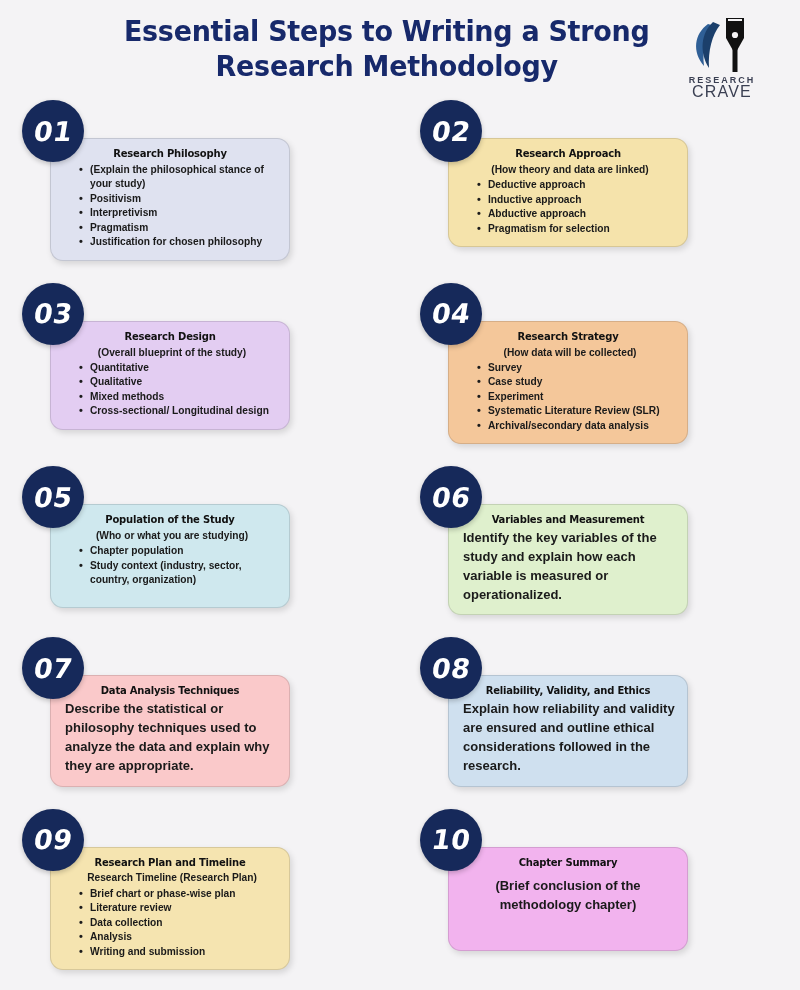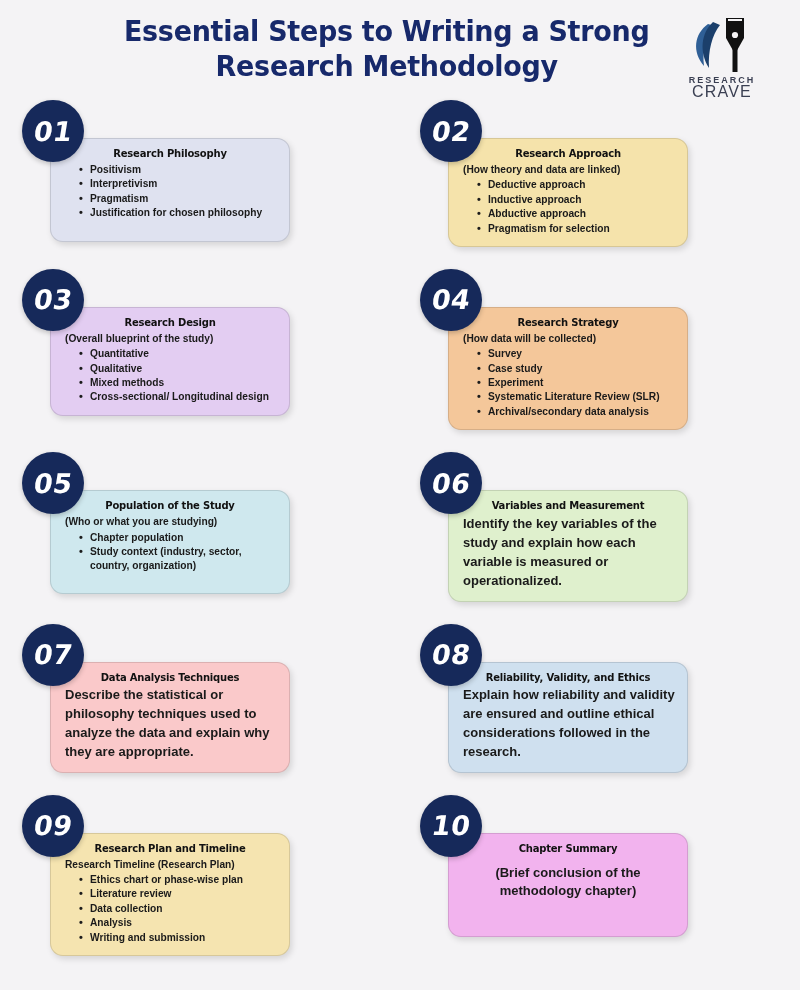--- a/index.html
+++ b/index.html
@@ -124,21 +124,21 @@
     padding: 0 2px;
   }
   .card-sub {
     font-size: 10.2px;
     font-weight: bold;
     color: #1a1a1a;
     text-align: center;
     line-height: 1.3;
     margin-bottom: 2px;
   }
-  .card-sub.left { text-align: left; padding-left: 4px; }
+  .card-sub.left { text-align: center; padding-left: 4px; }
 
   .card-list {
     list-style: none;
     padding-left: 18px;
     margin: 0;
   }
   .card-list li {
     position: relative;
     font-size: 10.2px;
     font-weight: bold;
@@ -191,20 +191,21 @@
     </div>
   </div>
 </div>
 
 <div class="grid" id="grid">
     <div class="row">
       <div class="cell">
         <div class="card" style="background: rgb(223, 226, 240);">
           <div class="card-title">Research Philosophy</div>
           <ul class="card-list">
+            <li>(Explain the philosophical stance of your study)</li>
             <li>Positivism</li>
             <li>Interpretivism</li>
             <li>Pragmatism</li>
             <li>Justification for chosen philosophy</li>
           </ul>
         </div>
         <div class="badge" style="background: rgb(22, 41, 90); color: rgb(255, 255, 255);">
           <span>01</span>
         </div>
       </div>
@@ -300,21 +301,21 @@
           <span>08</span>
         </div>
       </div>
     </div>
     <div class="row">
       <div class="cell">
         <div class="card" style="background: rgb(245, 228, 176);">
           <div class="card-title">Research Plan and Timeline</div>
           <div class="card-sub left">Research Timeline (Research Plan)</div>
           <ul class="card-list">
-            <li>Ethics chart or phase-wise plan</li>
+            <li>Brief chart or phase-wise plan</li>
             <li>Literature review</li>
             <li>Data collection</li>
             <li>Analysis</li>
             <li>Writing and submission</li>
           </ul>
         </div>
         <div class="badge" style="background: rgb(22, 41, 90); color: rgb(255, 255, 255);">
           <span>09</span>
         </div>
       </div>

